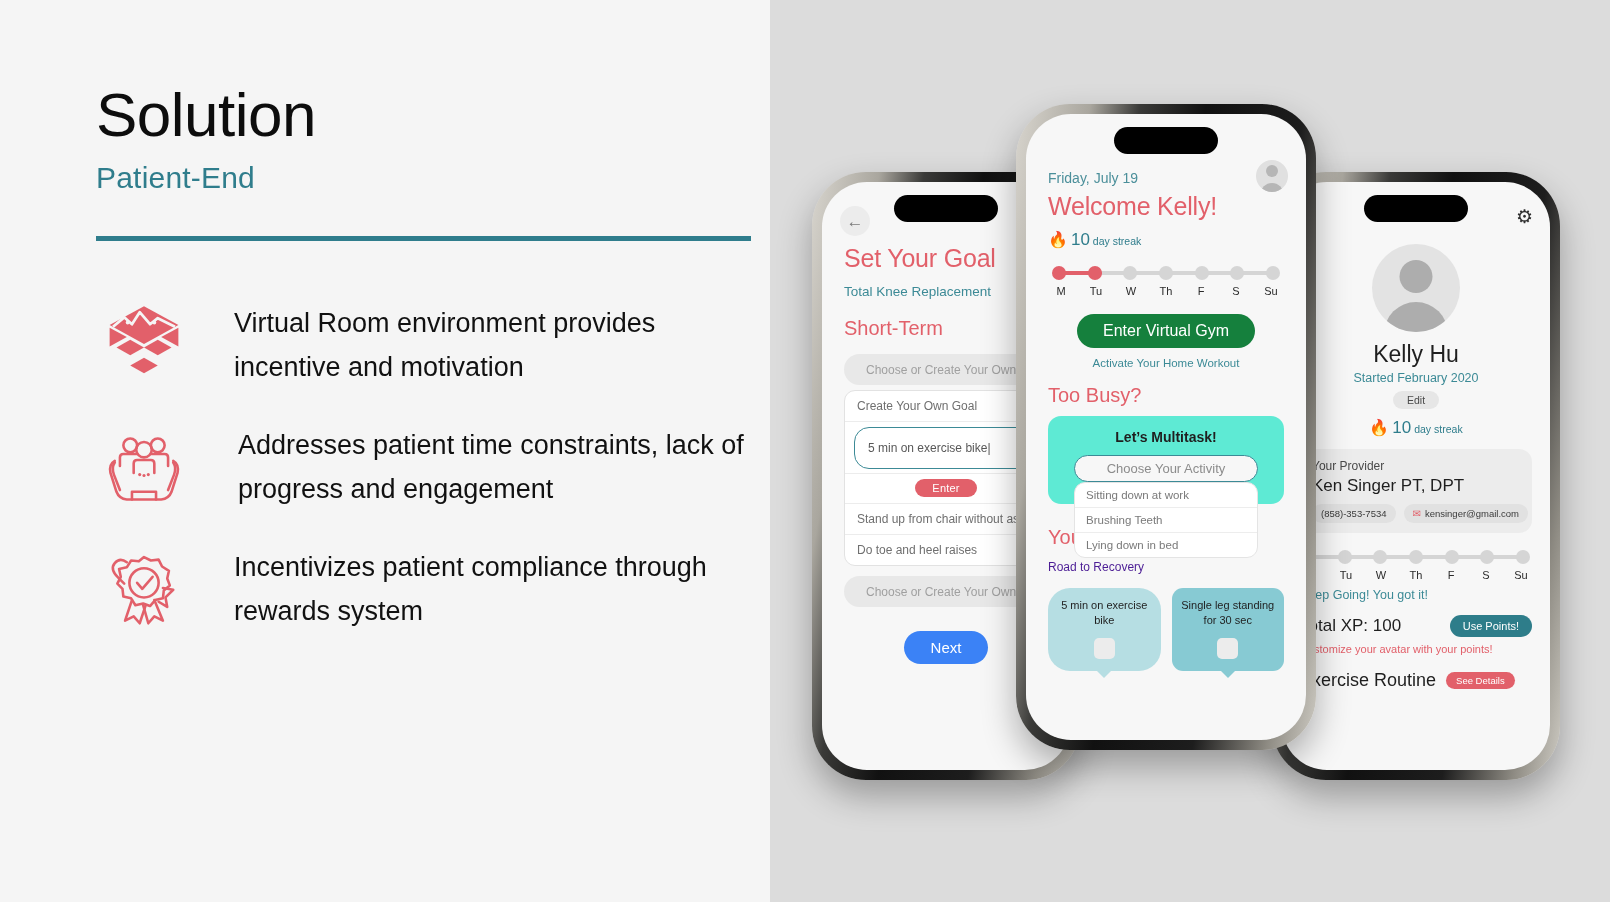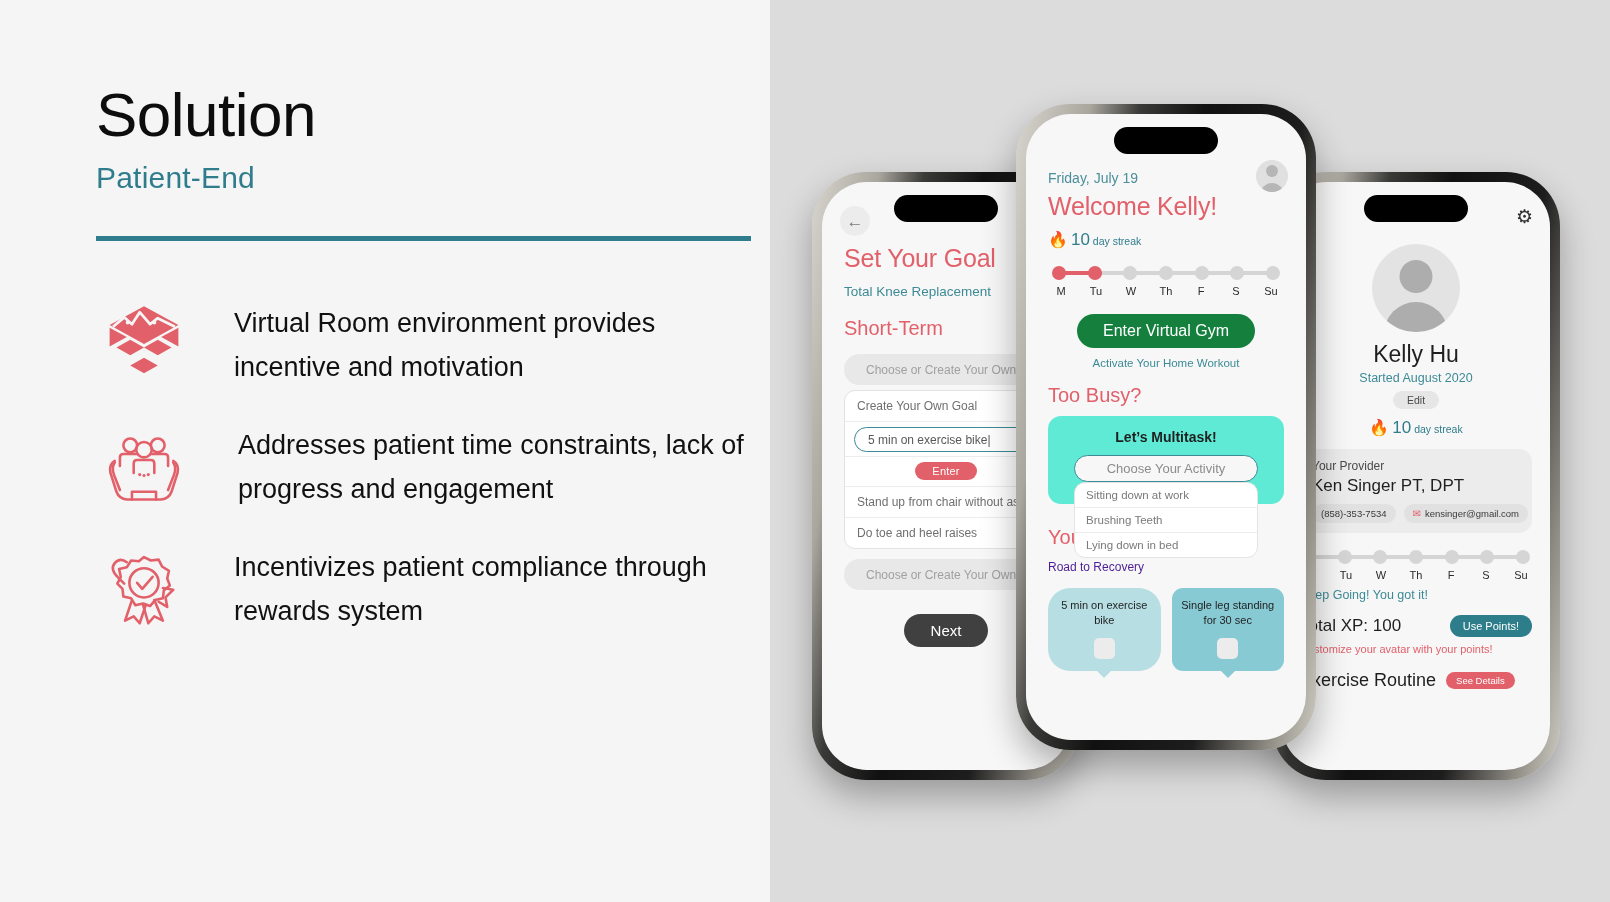--- a/index.html
+++ b/index.html
@@ -97,31 +97,31 @@
     border-radius: 11px; overflow: visible;
   }
   .l-item {
     font-size: 12px; color: #6f6f6f; padding: 8px 12px;
     border-bottom: 1px solid #ececec; white-space: nowrap;
   }
   .l-item:last-child { border-bottom: none; }
   .l-input-row { padding: 5px 9px 4px 9px; border-bottom: 1px solid #ececec; }
   .l-input {
     border: 1.6px solid #3c8a96; border-radius: 15px;
-    height: 25px; display: flex; align-items: center; padding: 0 13px;
+    height: 42px; display: flex; align-items: center; padding: 0 13px;
     font-size: 12px; color: #585858; background: #fff; white-space: nowrap;
   }
   .l-enter-wrap { display: flex; justify-content: center; padding: 5px 0 6px 0; border-bottom: 1px solid #ececec; }
   .l-enter {
     background: #e2606a; color: #fff; font-size: 11px;
     border-radius: 11px; padding: 3px 17px; letter-spacing: 0.2px;
   }
   .l-next-wrap { display: flex; justify-content: center; margin-top: 24px; }
   .l-next {
-    background: #404040; color: #ffffff; font-size: 15px;
+    background: #3b82f6; color: #ffffff; font-size: 15px;
     border-radius: 17px; padding: 8px 27px;
   }
 
   
   .c-body { position: absolute; left: 0; top: 0; width: 100%; padding: 56px 22px 0 22px; }
   .c-avatar {
     position: absolute; right: 18px; top: 46px;
     width: 32px; height: 32px; border-radius: 50%; background: #e0e0e0;
     overflow: hidden; z-index: 8;
   }
@@ -354,21 +354,21 @@
       <div class="screen">
         <div class="notch"></div>
         <div class="r-gear">⚙</div>
 
         <div class="r-body">
           <div class="r-avatar">
             <div class="head"></div>
             <div class="shoulders"></div>
           </div>
           <div class="r-name">Kelly Hu</div>
-          <div class="r-started">Started August 2020</div>
+          <div class="r-started">Started February 2020</div>
           <div class="r-edit-wrap">
             <div class="r-edit">Edit</div>
           </div>
 
           <div class="r-streak">
             <span class="c-flame">🔥</span>
             <span class="c-streak-num">10</span>
             <span class="c-streak-lbl">day streak</span>
           </div>
 

